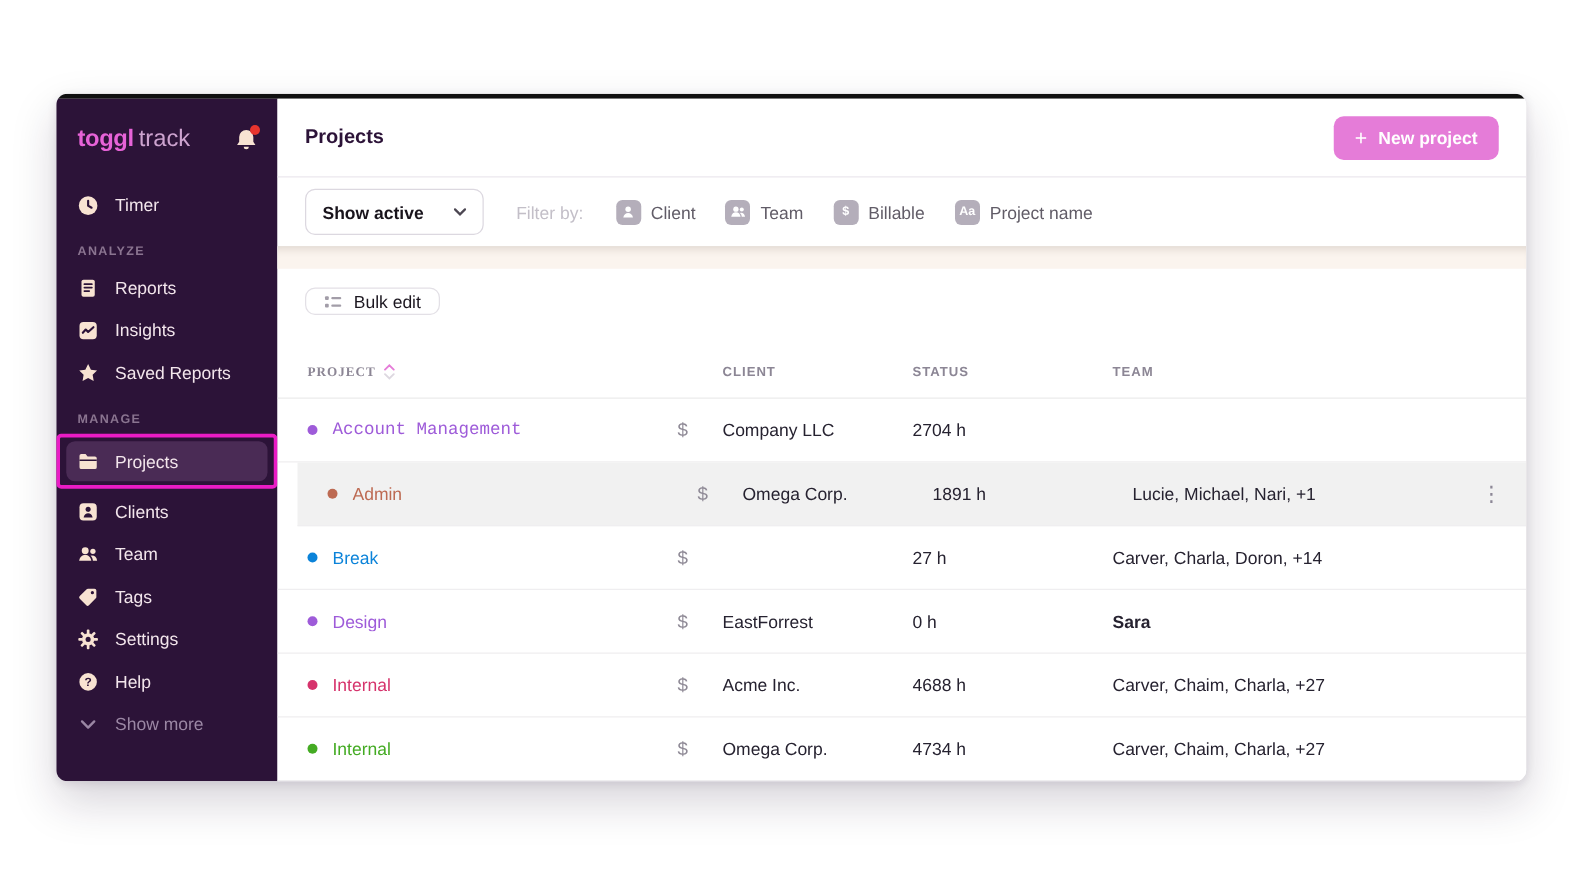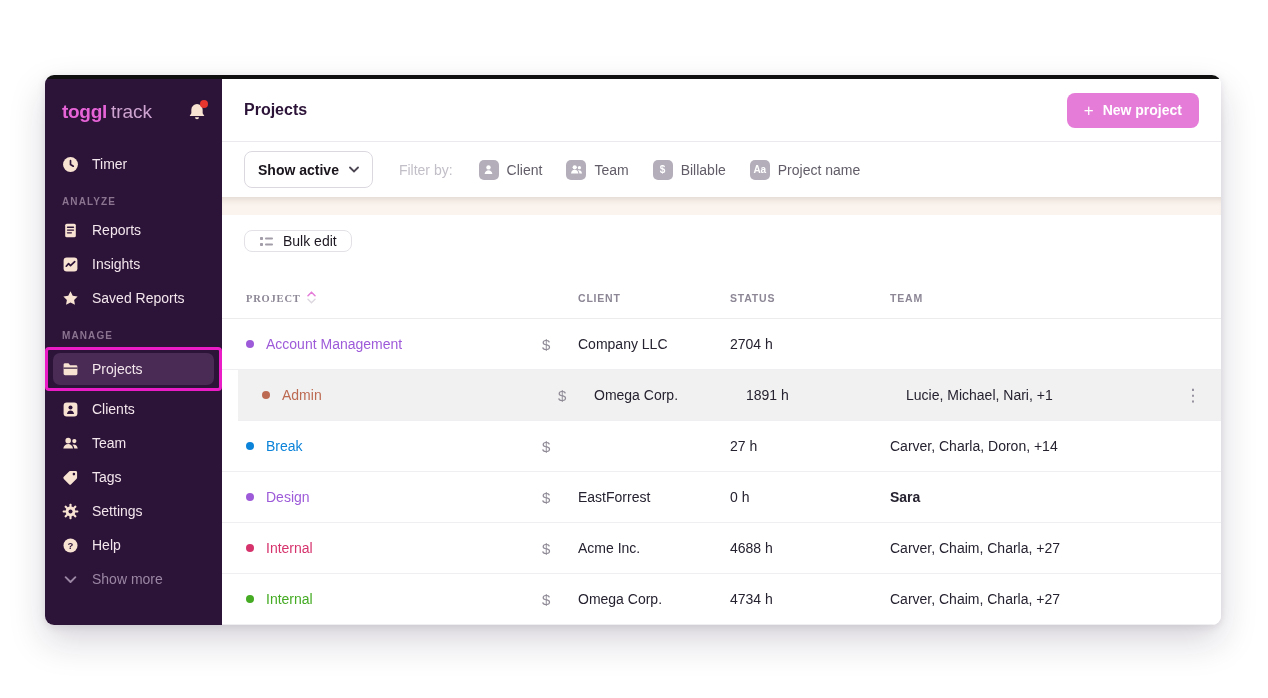--- a/index.html
+++ b/index.html
@@ -38,21 +38,21 @@
   
   main { flex:1; min-width:0; display:flex; flex-direction:column; background:#fff; }
   .topbar { height:62px; flex:none; display:flex; align-items:center; justify-content:space-between; padding:0 22px; border-bottom:1px solid #ebe8ee; }
   .page-title { margin:0; font-size:16px; font-weight:700; color:#2c1338; }
   .new-project-btn { display:flex; align-items:center; gap:9px; height:35px; padding:0 17px;
     background:#e57cd8; color:#fff; border:none; border-radius:8px; font-size:14px; font-weight:600;
     font-family:inherit; cursor:pointer; }
   .plus-icon { font-size:17px; font-weight:400; line-height:1; }
 
   .filterbar { height:55px; flex:none; display:flex; align-items:center; gap:26px; padding:0 22px; }
-  .show-active-btn { display:flex; align-items:center; gap:10px; height:37px; padding:0 13px;
+  .show-active-btn { display:flex; align-items:center; gap:24px; height:37px; padding:0 13px;
     background:#fff; border:1px solid #dcd8e0; border-radius:8px; font-size:14px; font-weight:700;
     color:#19141c; font-family:inherit; cursor:pointer; }
   .chev { display:flex; color:#4c4752; }
   .filter-by { font-size:14px; color:#c3bfc8; }
   .chips { display:flex; align-items:center; gap:24px; }
   .chip { display:flex; align-items:center; gap:8px; cursor:pointer; }
   .chip-icon { width:20px; height:20px; border-radius:5px; background:#b4aeba; color:#fff;
     display:flex; align-items:center; justify-content:center; font-size:10px; font-weight:700; flex:none; }
   .chip-icon svg { width:13px; height:13px; }
   .chip-label { font-size:14px; color:#615c67; }
@@ -302,21 +302,21 @@
             <div class="th"></div>
             <div class="th">CLIENT</div>
             <div class="th">STATUS</div>
             <div class="th">TEAM</div>
             <div class="th"></div>
           </div>
           <div id="tbody">
               <div class="grid row">
                 <div class="cell-project">
                   <span class="dot" style="background: rgb(158, 91, 217);"></span>
-                  <span class="project-name" style="color: rgb(158, 91, 217);">Account Management</span>
+                  <span class="project-name" style="color: rgb(158, 91, 217); font-family: Liberation Mono, monospace;">Account Management</span>
                 </div>
                 <div class="cell-billable">$</div>
                 <div class="cell-client">Company LLC</div>
                 <div class="cell-status">2704 h</div>
                 <div class="kebab"></div>
               </div>
               <div class="grid row hl">
                 <div class="cell-project">
                   <span class="dot" style="background: rgb(189, 106, 82);"></span>
                   <span class="project-name" style="color: rgb(189, 106, 82);">Admin</span>

